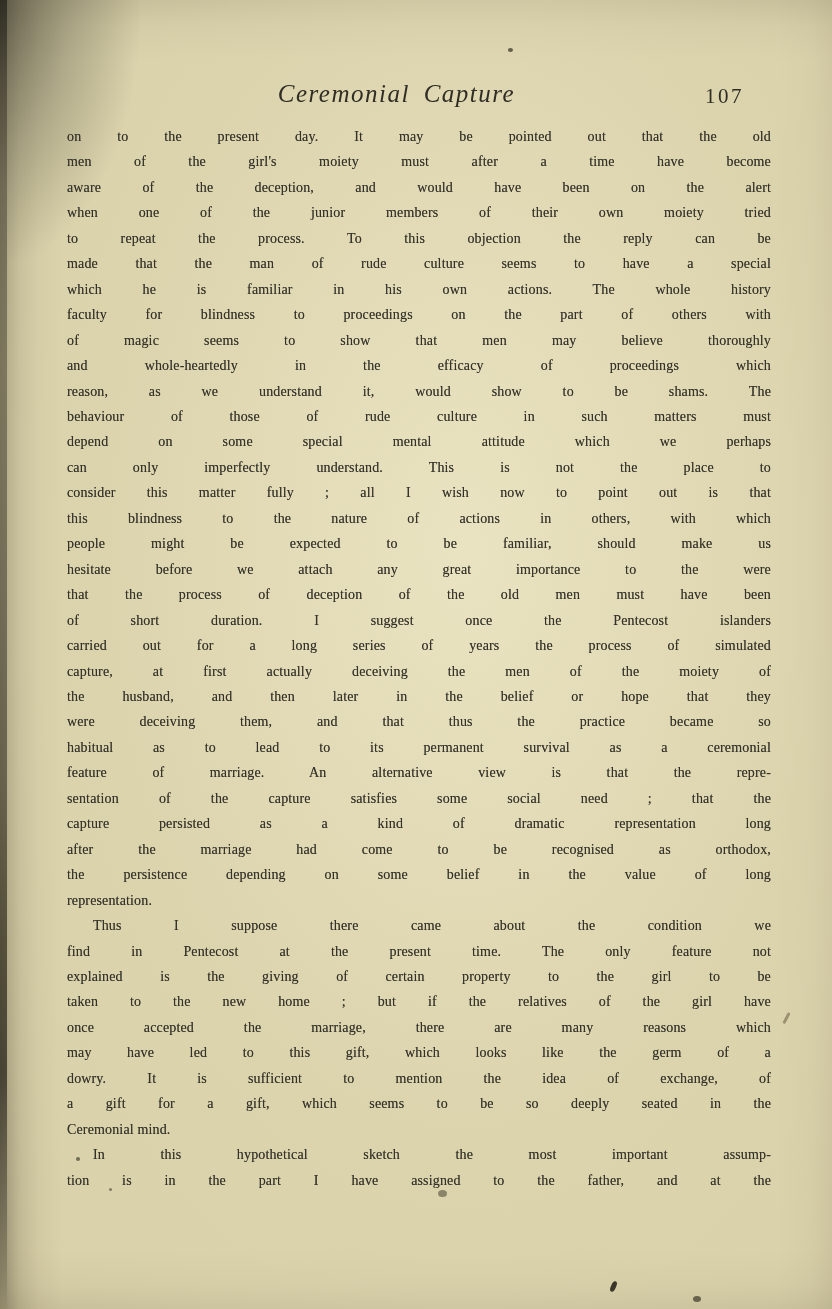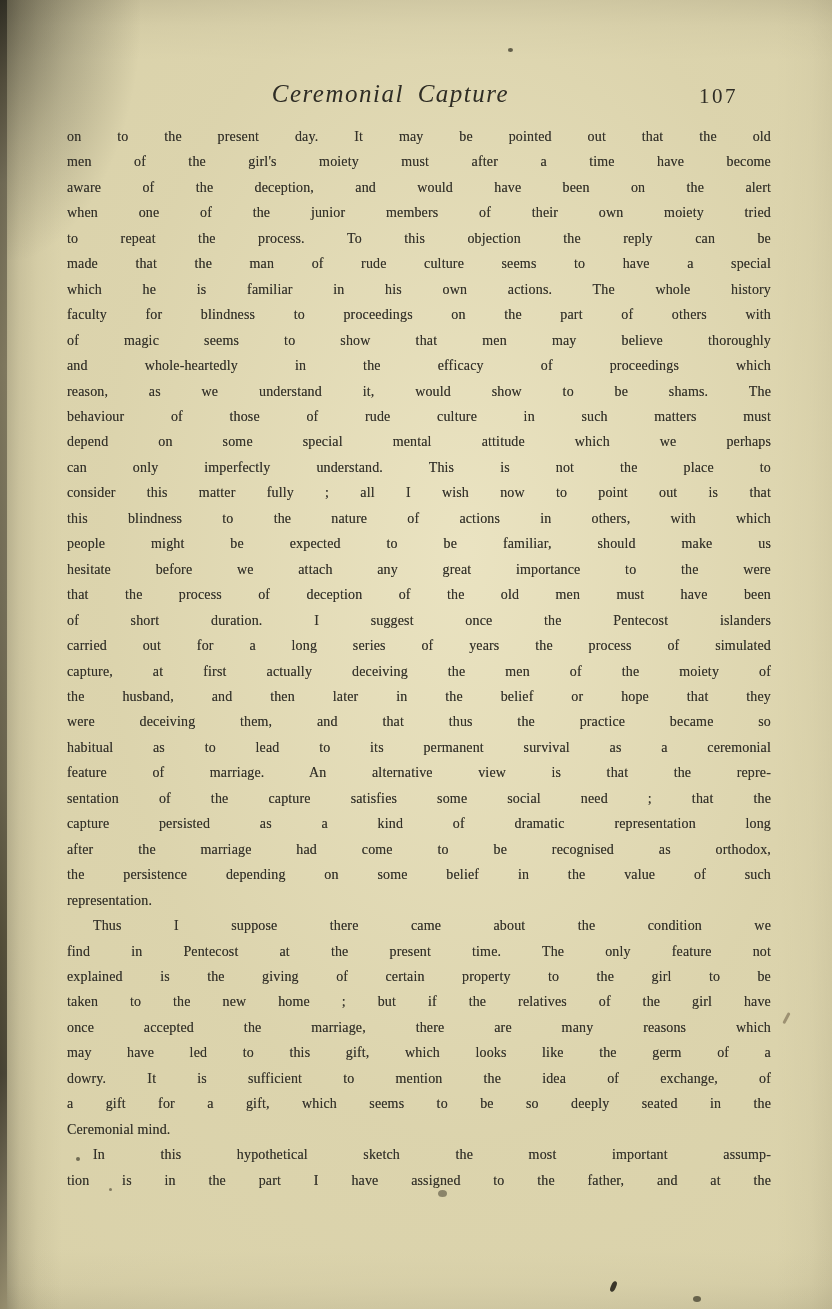--- a/index.html
+++ b/index.html
@@ -27,21 +27,21 @@
   .left-edge-strip {
     position: absolute; left: 0; top: 0; width: 7px; height: 100%;
     background: linear-gradient(180deg,
       #2a281f 0%, #4b4636 6%, #6a6450 14%, #766f57 28%,
       #6a6450 45%, #5d5743 60%, #47422f 72%, #3b372a 82%,
       #6e6752 92%, #978e6e 100%);
     opacity: 0.85;
     pointer-events: none;
   }
   .header {
-    position: absolute; left: 57px; top: 80px; width: 703px; height: 40px;
+    position: absolute; left: 63px; top: 80px; width: 703px; height: 40px;
   }
   .running-title {
     position: absolute; left: 0; right: 0; top: 0;
     transform: translateX(-18px);
     text-align: center;
     font-style: italic;
     font-size: 25px;
     letter-spacing: 1.5px;
     word-spacing: 6px;
     color: #2f2d25;
@@ -112,21 +112,21 @@
       <div class="line">of short duration.  I suggest once the Pentecost islanders</div>
       <div class="line">carried out for a long series of years the process of simulated</div>
       <div class="line">capture, at first actually deceiving the men of the moiety of</div>
       <div class="line">the husband, and then later in the belief or hope that they</div>
       <div class="line">were deceiving them, and that thus the practice became so</div>
       <div class="line">habitual as to lead to its permanent survival as a ceremonial</div>
       <div class="line">feature of marriage.  An alternative view is that the repre-</div>
       <div class="line">sentation of the capture satisfies some social need ; that the</div>
       <div class="line">capture persisted as a kind of dramatic representation long</div>
       <div class="line">after the marriage had come to be recognised as orthodox,</div>
-      <div class="line">the persistence depending on some belief in the value of such</div>
+      <div class="line">the persistence depending on some belief in the value of long</div>
       <div class="line lastleft">representation.</div>
       <div class="line indent">Thus I suppose there came about the condition we</div>
       <div class="line">find in Pentecost at the present time.  The only feature not</div>
       <div class="line">explained is the giving of certain property to the girl to be</div>
       <div class="line">taken to the new home ; but if the relatives of the girl have</div>
       <div class="line">once accepted the marriage, there are many reasons which</div>
       <div class="line">may have led to this gift, which looks like the germ of a</div>
       <div class="line">dowry.  It is sufficient to mention the idea of exchange, of</div>
       <div class="line">a gift for a gift, which seems to be so deeply seated in the</div>
       <div class="line lastleft">Ceremonial mind.</div>

